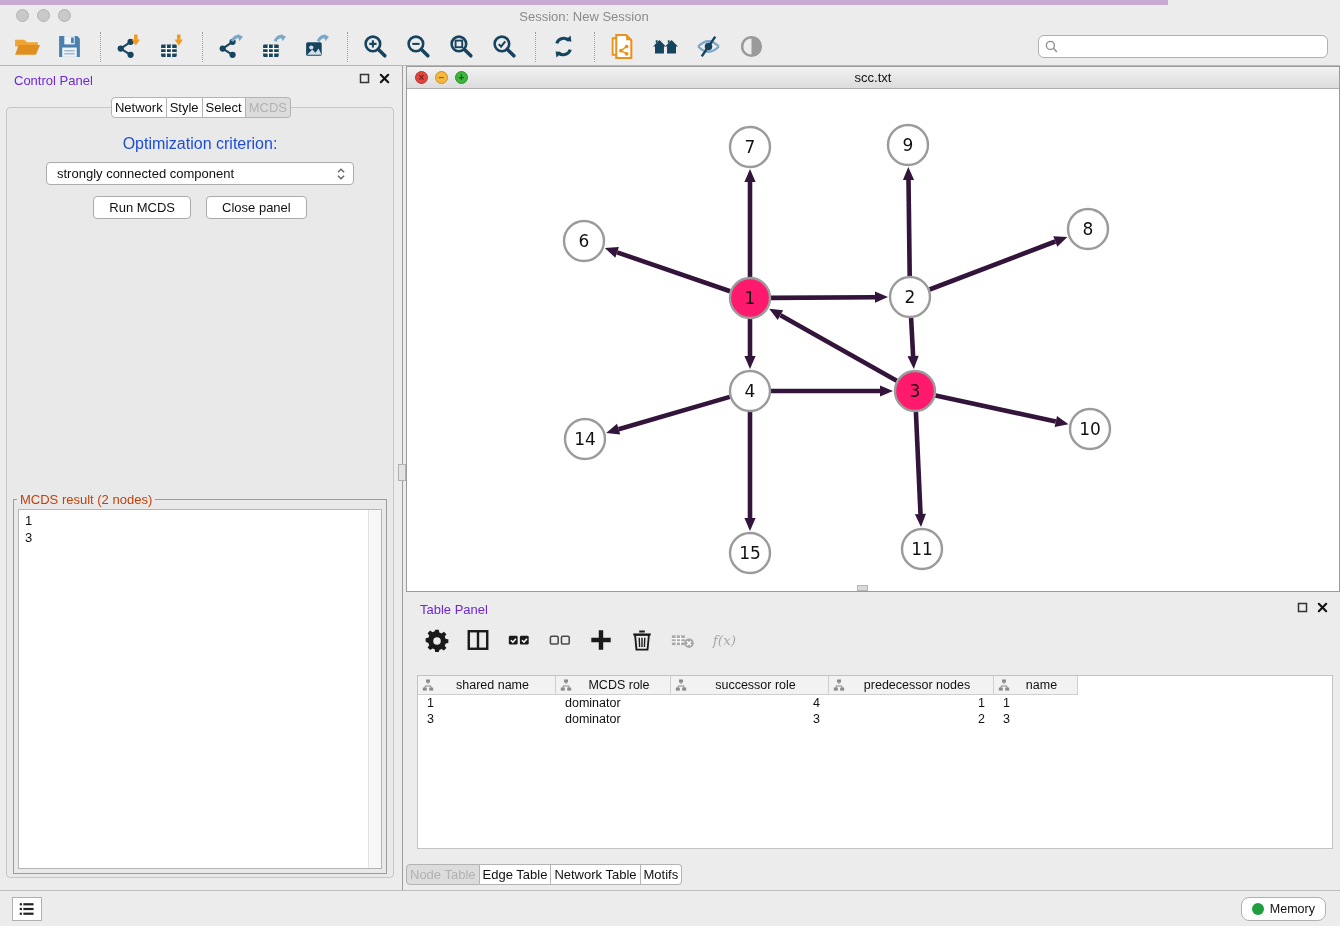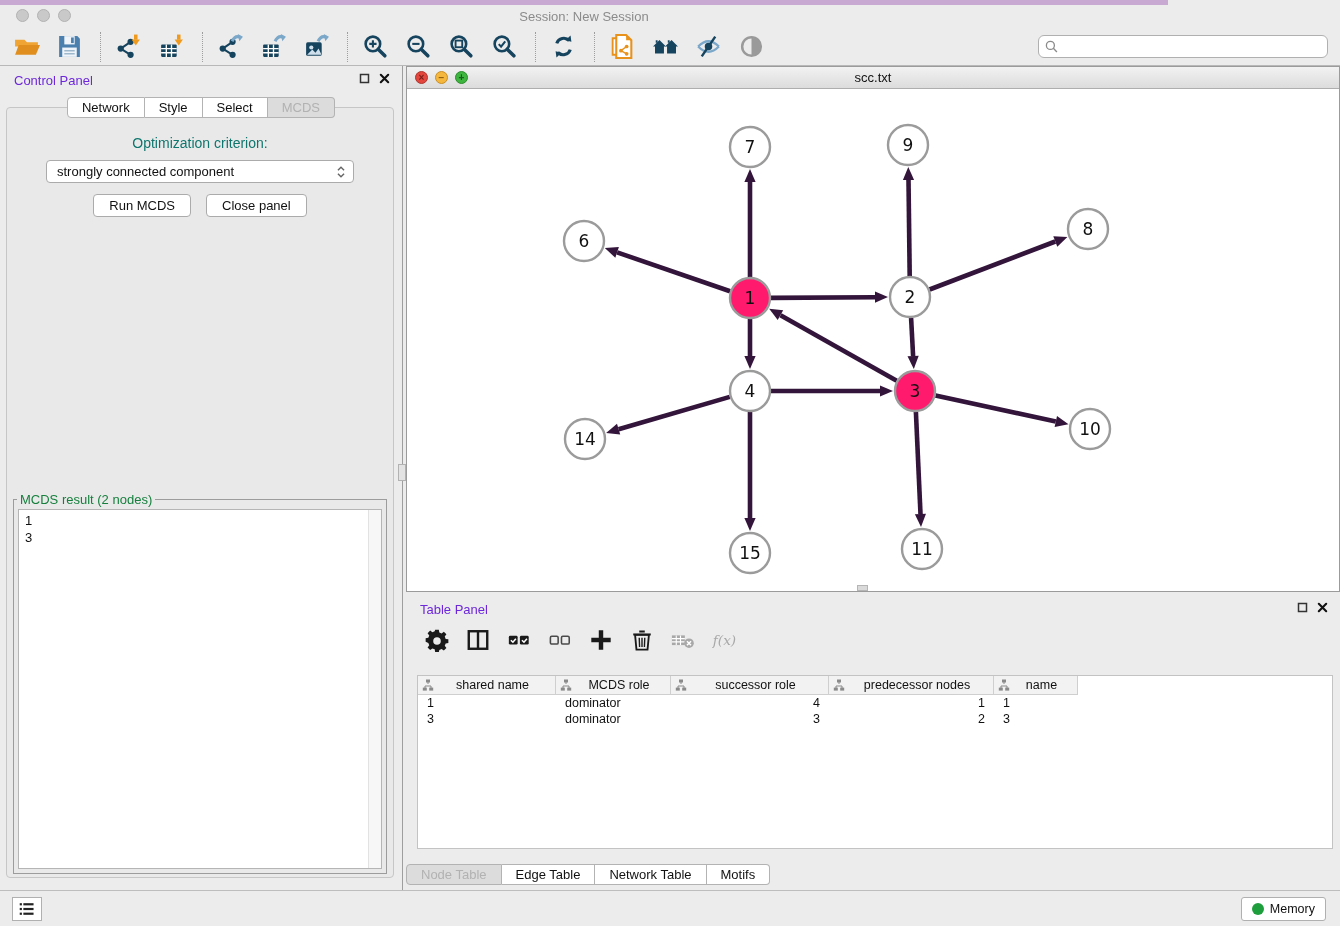--- a/index.html
+++ b/index.html
@@ -23,32 +23,32 @@
   #search-wrap svg { width:13px; height:13px; margin-right:5px; }
   #search-input { border:none; outline:none; flex:1; font-size:12px; font-family:"Liberation Sans",sans-serif; background:transparent; }
 
   
   #control-panel { position:absolute; left:0; top:66px; width:403px; height:824px; background:#ececec; border-right:1px solid #9e9e9e; }
   .panel-head { position:relative; height:28px; }
   .panel-head .pt { position:absolute; left:14px; top:7px; font-size:13px; color:#6d28d9; }
   .panel-head .icons { position:absolute; right:12px; top:7px; display:flex; gap:9px; align-items:center; }
   .panel-head .icons svg { width:11px; height:11px; }
   #cp-tabs { position:absolute; left:0; right:0; top:31px; display:flex; justify-content:center; z-index:3; }
-  .seg-tab { height:21px; line-height:19px; padding:0 14px; background:#fff; border:1px solid #b3b3b3; border-left:none; font-size:13px; color:#111; cursor:default; }
+  .seg-tab { height:21px; line-height:19px; padding:0 3px; background:#fff; border:1px solid #b3b3b3; border-left:none; font-size:13px; color:#111; cursor:default; }
   .seg-tab:first-child { border-left:1px solid #b3b3b3; border-radius:4px 0 0 4px; }
   .seg-tab:last-child { border-radius:0 4px 4px 0; }
   .seg-tab.active { background:#dcdcdc; color:#b2b2b2; }
   #cp-content { position:absolute; left:6px; right:8px; top:41px; bottom:12px; background:#e9e9e9; border:1px solid #c6c6c6; border-radius:4px; }
-  #opt-label { margin-top:27px; text-align:center; font-size:14px; color:#0f766e; }
+  #opt-label { margin-top:27px; text-align:center; font-size:16px; color:#1d4ed8; }
   #opt-select { position:relative; width:308px; height:23px; margin:9px auto 0 auto; background:#fff; border:1px solid #ababab; border-radius:4px; line-height:21px; padding:0 22px 0 10px; font-size:13px; color:#111; cursor:default; }
   #opt-select .stepper { position:absolute; right:5px; top:3px; }
   #btn-row { display:flex; justify-content:center; gap:15px; margin-top:11px; }
   .cp-btn { height:23px; padding:0 15px; background:#fff; border:1px solid #ababab; border-radius:4px; font-size:13px; color:#111; font-family:"Liberation Sans",sans-serif; cursor:default; }
   #result-box { position:absolute; left:5px; right:5px; top:384px; bottom:3px; border:1px solid #9c9c9c; background:#e9e9e9; margin:0 1px; }
-  #result-box legend { font-size:13px; color:#15803d; padding:0 3px; margin-left:3px; }
+  #result-box legend { font-size:13px; color:#c2410c; padding:0 3px; margin-left:3px; }
   #result-inner { position:absolute; left:4px; right:4px; top:2px; bottom:4px; background:#fff; border:1px solid #b5b5b5; overflow:hidden; }
   #result-lines { padding:2px 6px; font-size:13px; line-height:17px; color:#111; }
   #result-scroll { position:absolute; right:0; top:0; bottom:0; width:13px; background:#f7f7f7; border-left:1px solid #e2e2e2; }
 
   
   .split-h { position:absolute; background:#e3e3e3; border:1px solid #b2b2b2; }
 
   
   #net-window { position:absolute; left:406px; top:66px; width:934px; height:526px; background:#fff; border:1px solid #9b9b9b; }
   #net-title { position:relative; height:22px; background:linear-gradient(#f2f2f2,#dcdcdc); border-bottom:1px solid #aeaeae; }
@@ -72,21 +72,21 @@
   .th .lbl { flex:1; text-align:center; }
   .th .ic svg { width:12px; height:12px; }
   .trow { display:flex; }
   .td { height:16px; line-height:16px; font-size:12.5px; color:#111; padding:0 9px; white-space:nowrap; overflow:hidden; }
   #tp-tabs { position:absolute; left:0; right:0; top:269px; display:flex; }
 
   
   #status-bar { position:absolute; left:0; top:890px; width:1340px; height:36px; background:#ececec; border-top:1px solid #bdbdbd; }
   #list-btn { position:absolute; left:12px; top:6px; width:30px; height:24px; background:#fff; border:1px solid #b0b0b0; display:flex; align-items:center; justify-content:center; cursor:default; }
   #list-btn svg { width:18px; height:16px; }
-  #memory-btn { position:absolute; right:14px; top:6px; height:24px; padding:0 10px; background:#fff; border:1px solid #b0b0b0; border-radius:3px; display:flex; align-items:center; gap:6px; font-size:12.5px; color:#111; cursor:default; }
+  #memory-btn { position:absolute; right:14px; top:6px; height:24px; padding:0 10px; background:#fff; border:1px solid #b0b0b0; border-radius:8px; display:flex; align-items:center; gap:6px; font-size:12.5px; color:#111; cursor:default; }
   #memory-btn .dot { width:12px; height:12px; border-radius:50%; background:#1f9e3e; }
 </style>
 </head>
 <body>
 
 <div id="titlebar">
   <div class="accent"></div>
   <div class="lights">
     <div class="dot"></div>
     <div class="dot"></div>

